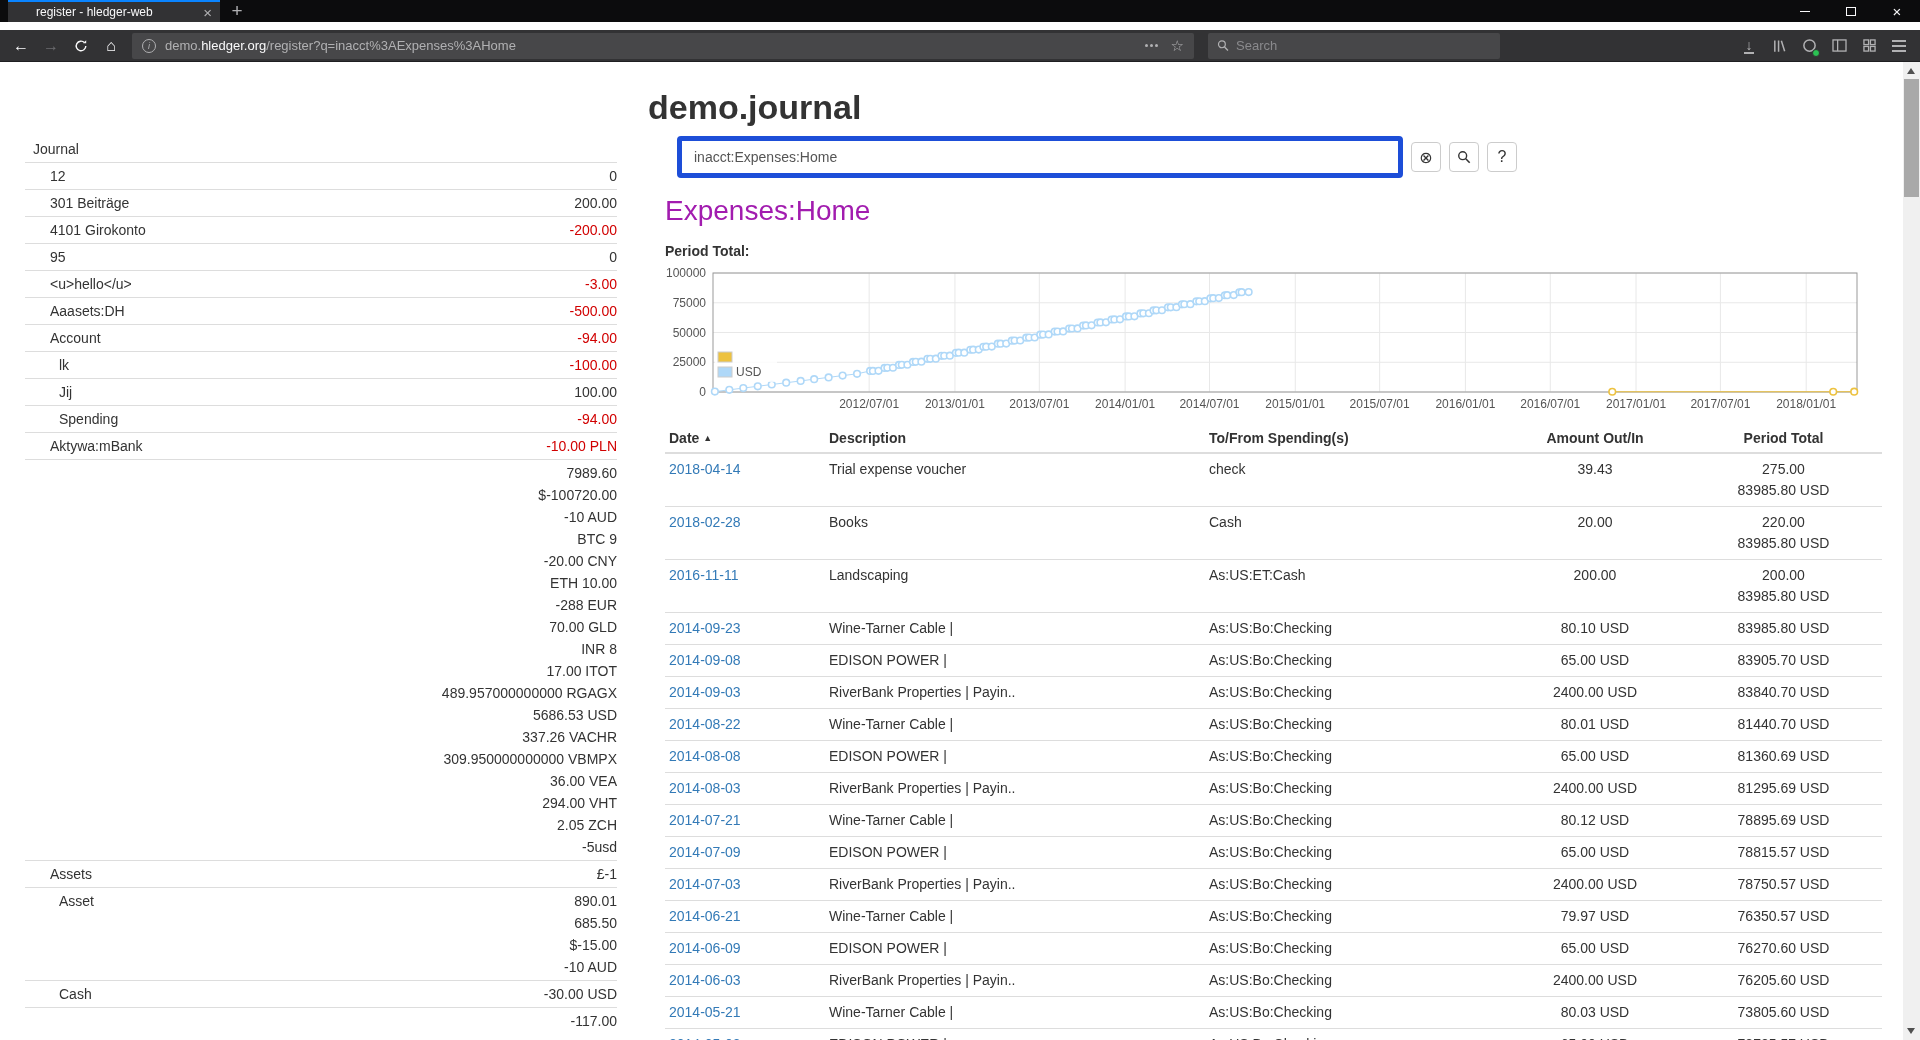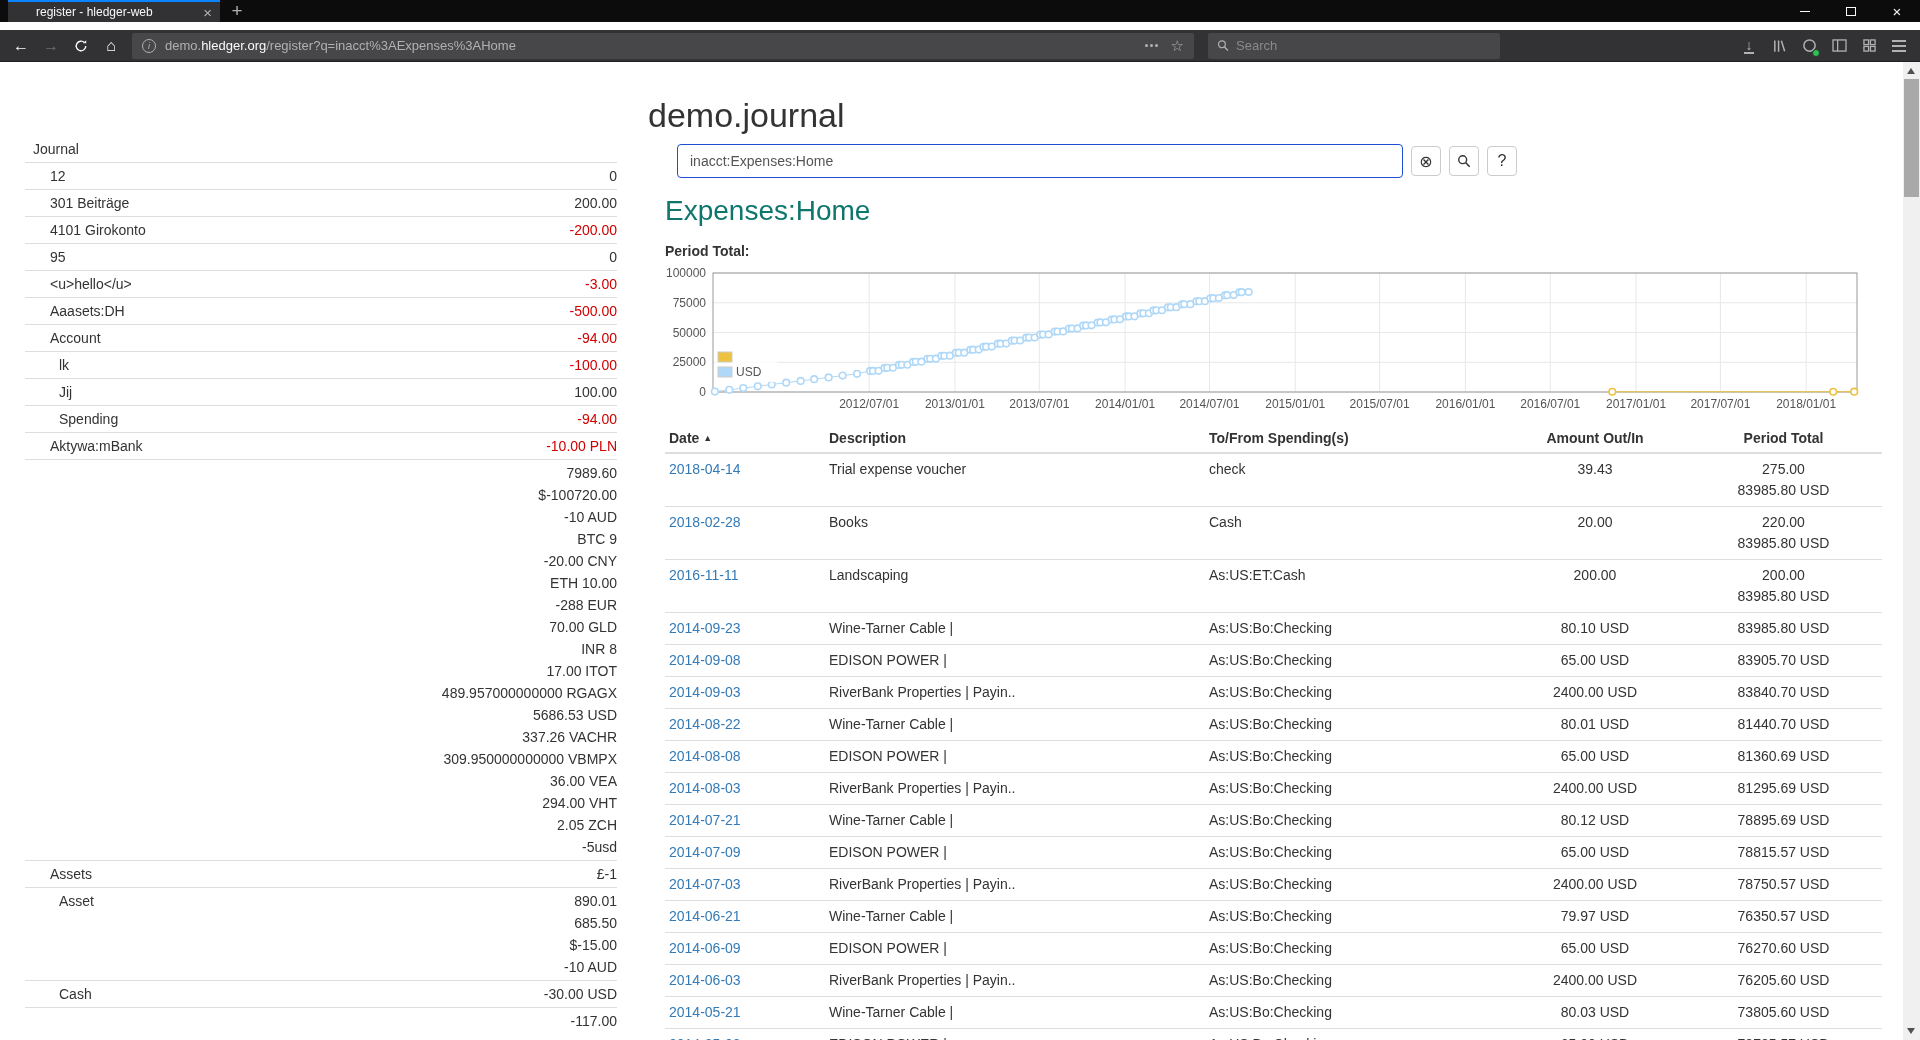--- a/index.html
+++ b/index.html
@@ -54,25 +54,25 @@
   .journal-heading{display:block;color:#333;text-decoration:none;line-height:22px;margin:0 0 2px 8px}
   .acct-row{display:flex;border-top:1px solid #ddd;padding:2px 0}
   .acct-name{color:#333;text-decoration:none;line-height:22px;white-space:nowrap}
   .acct-name.d1{padding-left:25px}
   .acct-name.d2{padding-left:34px}
   .acct-amts{margin-left:auto;text-align:right}
   .acct-amts div{line-height:22px;white-space:nowrap}
   .neg{color:#d10000}
 
   .main{position:absolute;left:665px;top:0;width:1217px;padding-top:26px}
-  .main h1{font-size:34px;font-weight:400;line-height:38px;margin:8px 0 0 -17px;color:#333}
+  .main h1{font-size:34px;font-weight:700;line-height:38px;margin:0 0 0 -17px;color:#333}
   .search-form{display:flex;align-items:center;margin:10px 0 0 12px}
-  .search-input{width:726px;height:32px;border:1px solid #1d4ed8;border-radius:4px;padding:16px 12px;font-size:14px;color:#555;font-family:inherit}
+  .search-input{width:726px;height:32px;border:5px solid #1d4ed8;border-radius:4px;padding:16px 12px;font-size:14px;color:#555;font-family:inherit}
   .sbtn{width:30px;height:30px;border:1px solid #ccc;border-radius:4px;background:#fff;margin-left:8px;display:flex;align-items:center;justify-content:center;font-size:16px;color:#333;font-family:inherit;cursor:pointer}
-  .main h2{font-size:28px;font-weight:500;line-height:34px;margin:16px 0 0;color:#0f766e}
+  .main h2{font-size:28px;font-weight:500;line-height:34px;margin:16px 0 0;color:#a21caf}
   .period-label{font-weight:bold;font-size:14px;margin-top:14px;line-height:18px}
   .chart{display:block;margin-top:2px}
   .tick{font-size:12px;fill:#545454}
   .legend-label{font-size:12px;fill:#545454}
 
   table.register{border-collapse:collapse;width:100%;margin-top:10px;font-size:14px;table-layout:fixed}
   .register th{text-align:left;border-bottom:2px solid #ddd;padding:6px 4px;font-weight:bold;color:#333}
   .register td{border-top:1px solid #ddd;padding:5px 4px;line-height:21px;vertical-align:top}
   .register th.num,.register td.num{text-align:center}
   .register a{color:#337ab7;text-decoration:none}

